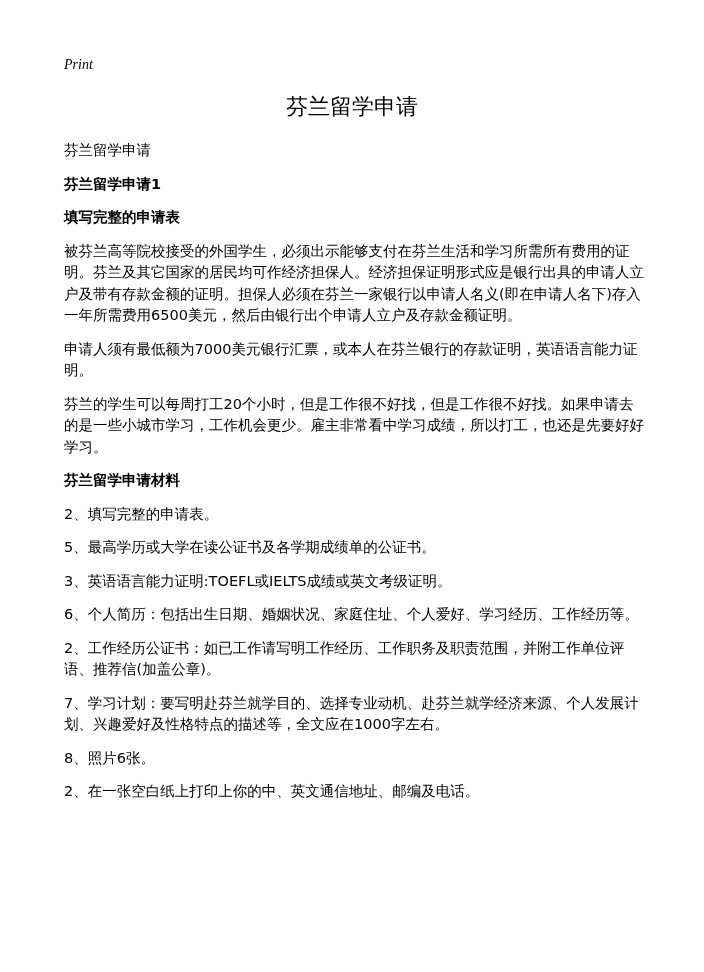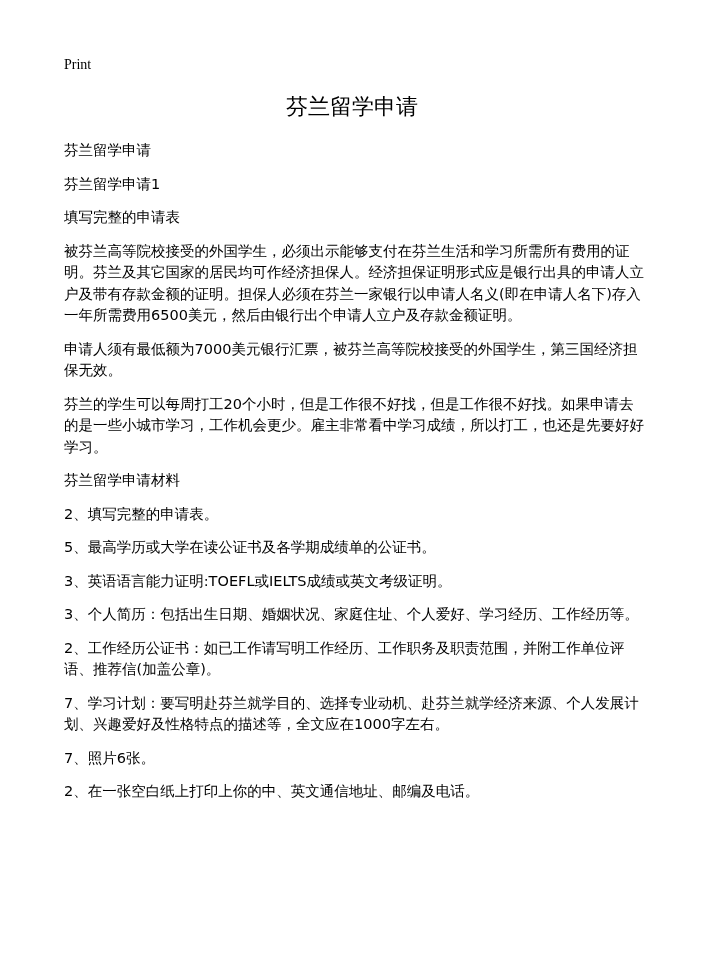--- a/index.html
+++ b/index.html
@@ -11,20 +11,21 @@
       color: #000000;
       font-family: "DejaVu Serif", "Liberation Serif", serif;
     }
     .print-link {
       position: absolute;
       left: 64px;
       top: 57px;
       font-family: "Liberation Serif", "DejaVu Serif", serif;
       font-size: 14px;
       line-height: 16px;
+      font-style: italic;
     }
     .doc-title {
       position: absolute;
       left: 0;
       width: 704px;
       top: 93px;
       text-align: center;
       margin: 0;
       font-family: "DejaVu Sans", "Liberation Sans", sans-serif;
       font-weight: normal;
@@ -35,44 +36,44 @@
       position: absolute;
       left: 64px;
       top: 140px;
       width: 580px;
       font-family: "DejaVu Sans", "Liberation Sans", sans-serif;
       font-size: 14.5px;
       line-height: 21.5px;
     }
     .content p { margin: 0; }
     .subtitle { margin-bottom: 12px !important; }
-    .heading { font-weight: normal; margin-bottom: 12px !important; }
+    .heading { font-weight: bold; margin-bottom: 12px !important; }
     .para { margin-bottom: 12px !important; }
     .list-item { margin-bottom: 12px !important; }
   </style>
 </head>
 <body>
 
 <a class="print-link">Print</a>
 
 <h1 class="doc-title">芬兰留学申请</h1>
 
 <div class="content">
   <p class="subtitle">芬兰留学申请</p>
 
   <p class="heading">芬兰留学申请1</p>
   <p class="heading">填写完整的申请表</p>
 
   <p class="para">被芬兰高等院校接受的外国学生，必须出示能够支付在芬兰生活和学习所需所有费用的证明。芬兰及其它国家的居民均可作经济担保人。经济担保证明形式应是银行出具的申请人立户及带有存款金额的证明。担保人必须在芬兰一家银行以申请人名义(即在申请人名下)存入一年所需费用6500美元，然后由银行出个申请人立户及存款金额证明。</p>
-  <p class="para">申请人须有最低额为7000美元银行汇票，被芬兰高等院校接受的外国学生，第三国经济担保无效。</p>
+  <p class="para">申请人须有最低额为7000美元银行汇票，或本人在芬兰银行的存款证明，英语语言能力证明。</p>
   <p class="para">芬兰的学生可以每周打工20个小时，但是工作很不好找，但是工作很不好找。如果申请去的是一些小城市学习，工作机会更少。雇主非常看中学习成绩，所以打工，也还是先要好好学习。</p>
 
   <p class="heading">芬兰留学申请材料</p>
 
   <p class="list-item">2、填写完整的申请表。</p>
   <p class="list-item">5、最高学历或大学在读公证书及各学期成绩单的公证书。</p>
   <p class="list-item">3、英语语言能力证明:TOEFL或IELTS成绩或英文考级证明。</p>
-  <p class="list-item">3、个人简历：包括出生日期、婚姻状况、家庭住址、个人爱好、学习经历、工作经历等。</p>
+  <p class="list-item">6、个人简历：包括出生日期、婚姻状况、家庭住址、个人爱好、学习经历、工作经历等。</p>
   <p class="list-item">2、工作经历公证书：如已工作请写明工作经历、工作职务及职责范围，并附工作单位评语、推荐信(加盖公章)。</p>
   <p class="list-item">7、学习计划：要写明赴芬兰就学目的、选择专业动机、赴芬兰就学经济来源、个人发展计划、兴趣爱好及性格特点的描述等，全文应在1000字左右。</p>
-  <p class="list-item">7、照片6张。</p>
+  <p class="list-item">8、照片6张。</p>
   <p class="list-item">2、在一张空白纸上打印上你的中、英文通信地址、邮编及电话。</p>
 </div>
 
 </body></html>

